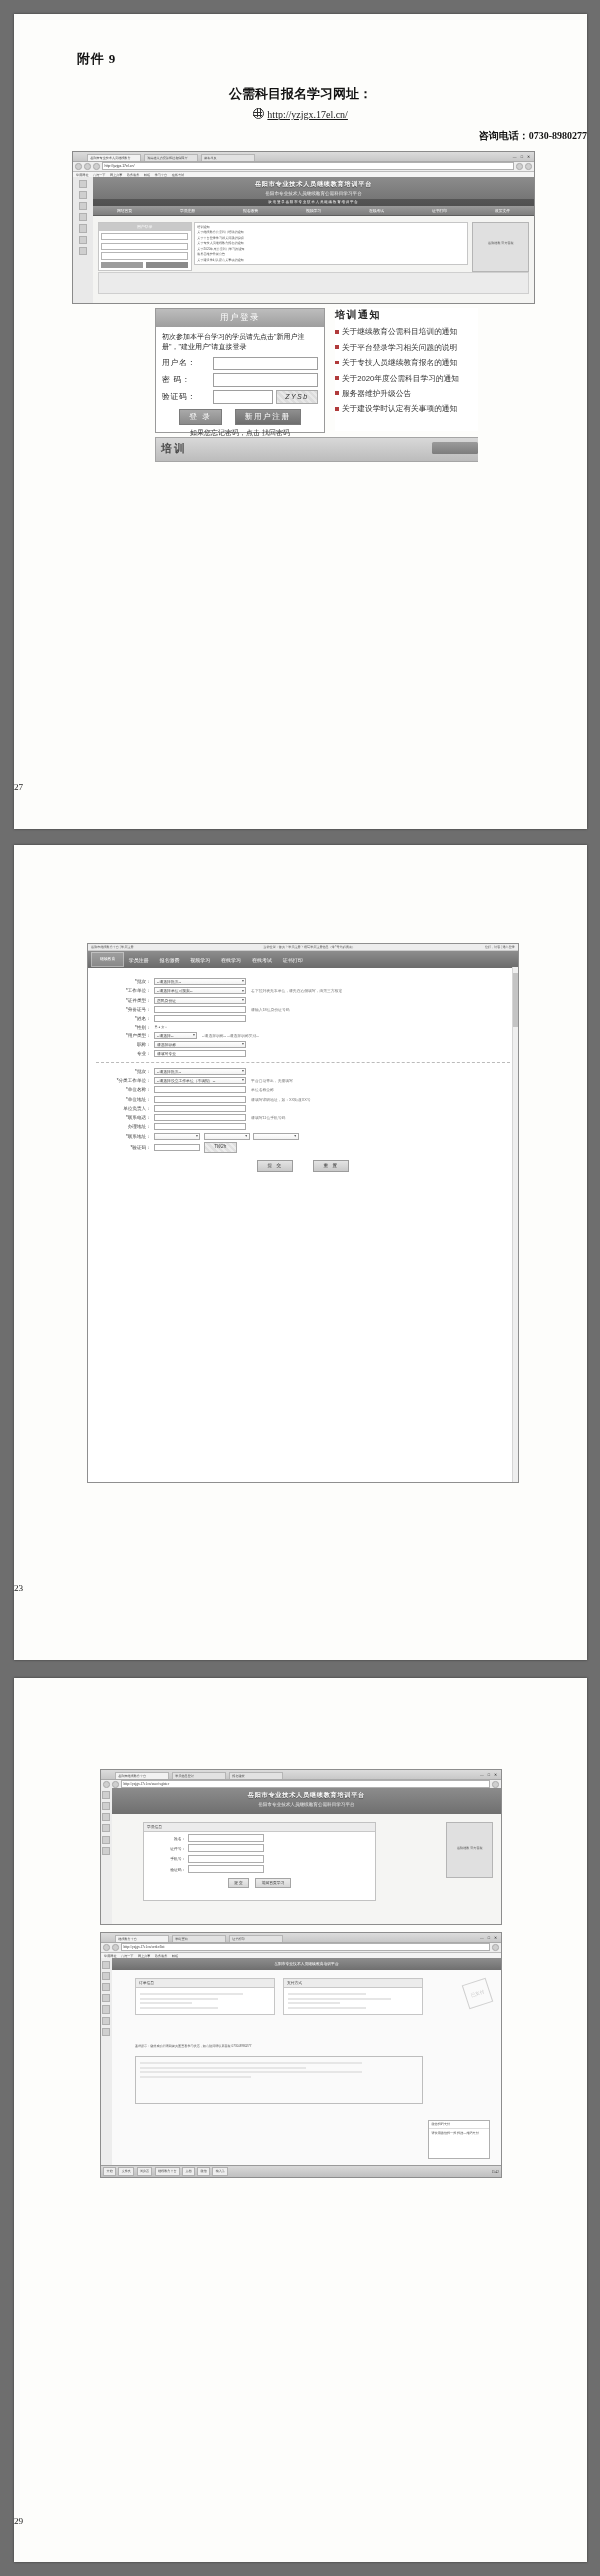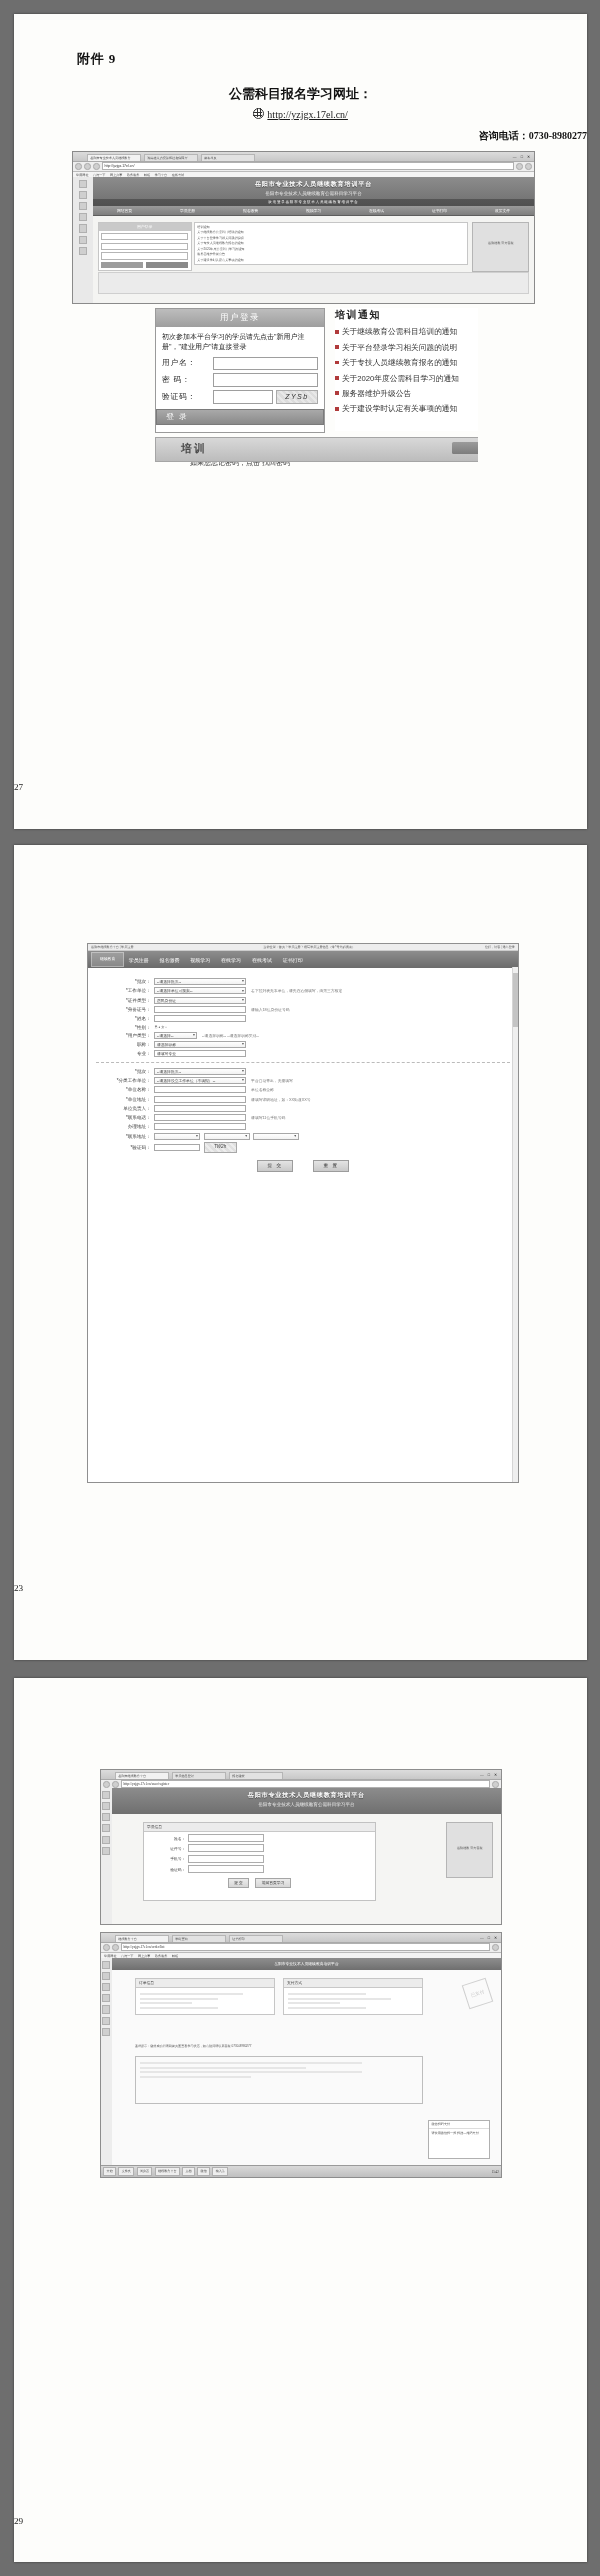--- a/index.html
+++ b/index.html
@@ -250,21 +250,21 @@
     margin-left: 3.1px;
     background: repeating-linear-gradient(45deg,#e8e8e8,#e8e8e8 2.3px,#dcdcdc 2.3px,#dcdcdc 4.6px);
     border: 0.8px solid #aaa;
     font-size: 7px;
     letter-spacing: 1.5px;
     text-align: center;
     line-height: 12.3px;
     color: #333;
     font-style: italic;
   }
-  .btn-row { display: flex; gap: 13px; justify-content: center; margin: 4.6px 0 1.5px 0; flex-direction: column; }
+  .btn-row { display: flex; gap: 13px; justify-content: center; margin: 4.6px 0 1.5px 0; }
   .btn {
     font-size: 7.7px;
     color: #fff;
     background: linear-gradient(#a9a9a9,#8a8a8a);
     border: 0.8px solid #7a7a7a;
     padding: 2.3px 9.2px;
     letter-spacing: 1.5px;
     font-family: "Liberation Sans", sans-serif;
   }
   .btn.dark { background: linear-gradient(#8f8f8f,#6e6e6e); font-family: Liberation Mono, monospace; }
@@ -302,21 +302,21 @@
     vertical-align: 0.8px;
   }
   .train-banner {
     position: absolute;
     background: linear-gradient(#d8d8d8,#bcbcbc);
     border: 0.8px solid #a5a5a5;
     font-size: 10.8px;
     letter-spacing: 2.3px;
     color: #4a4a4a;
     font-weight: bold;
-    padding-left: 25px;
+    padding-left: 5px;
     line-height: 21.5px;
     font-family: "Liberation Sans", sans-serif;
     overflow: hidden;
   }
   .train-banner .pill {
     float: right;
     margin: 3.8px 6.1px 0 0;
     width: 46px; height: 12.3px;
     background: linear-gradient(#9b9b9b,#7d7d7d);
     border-radius: 1.5px;

